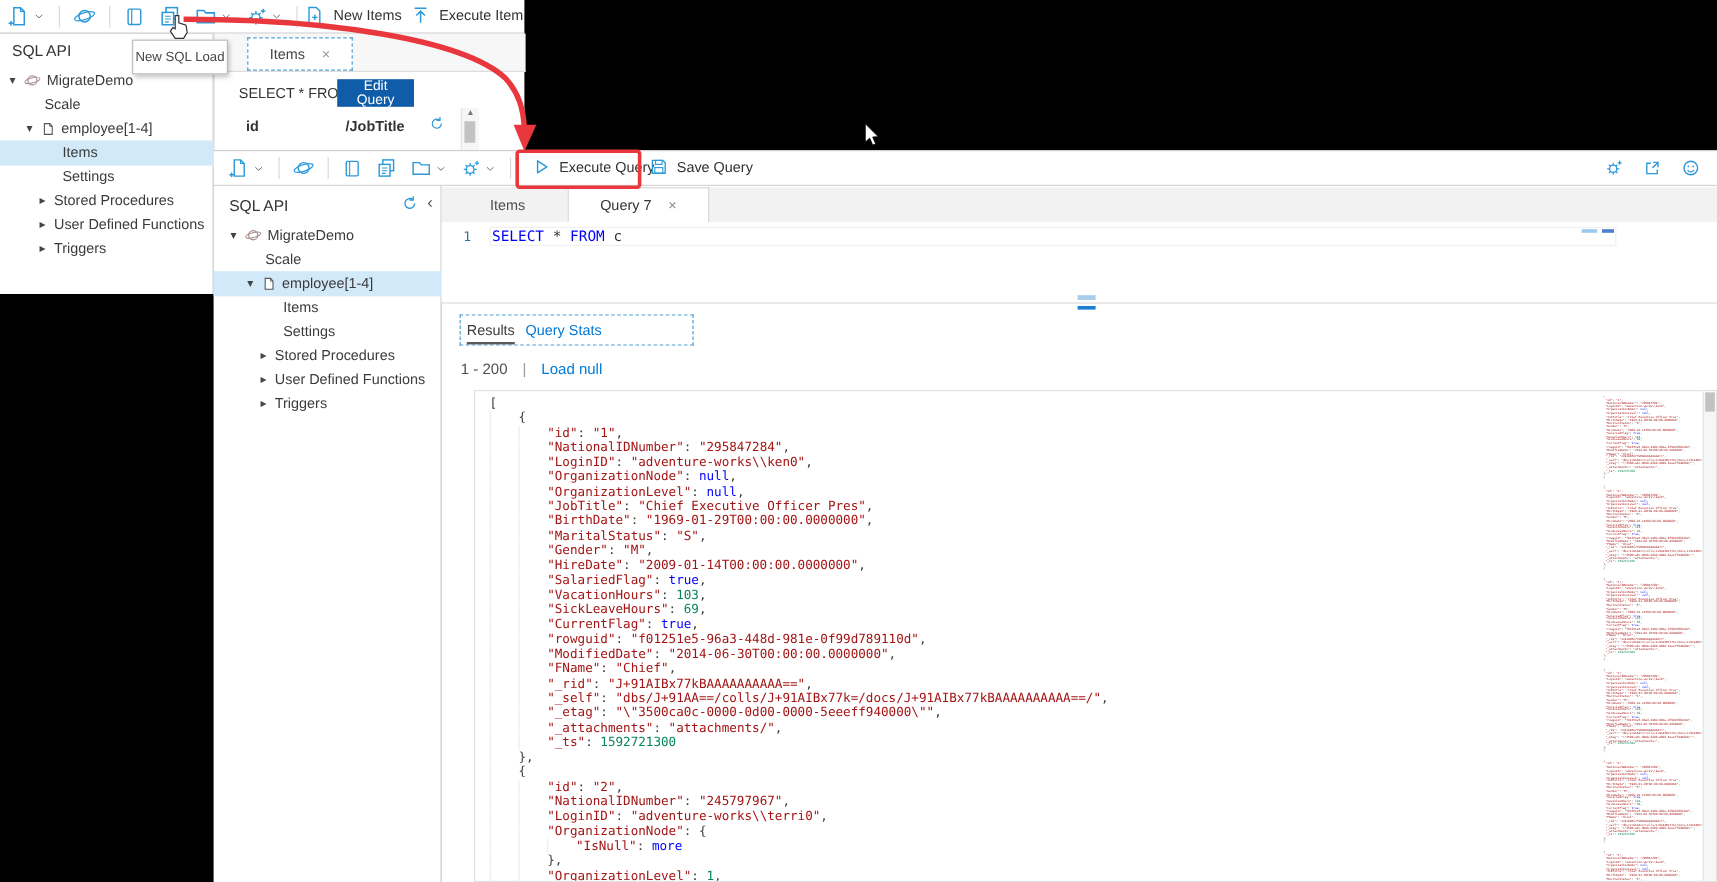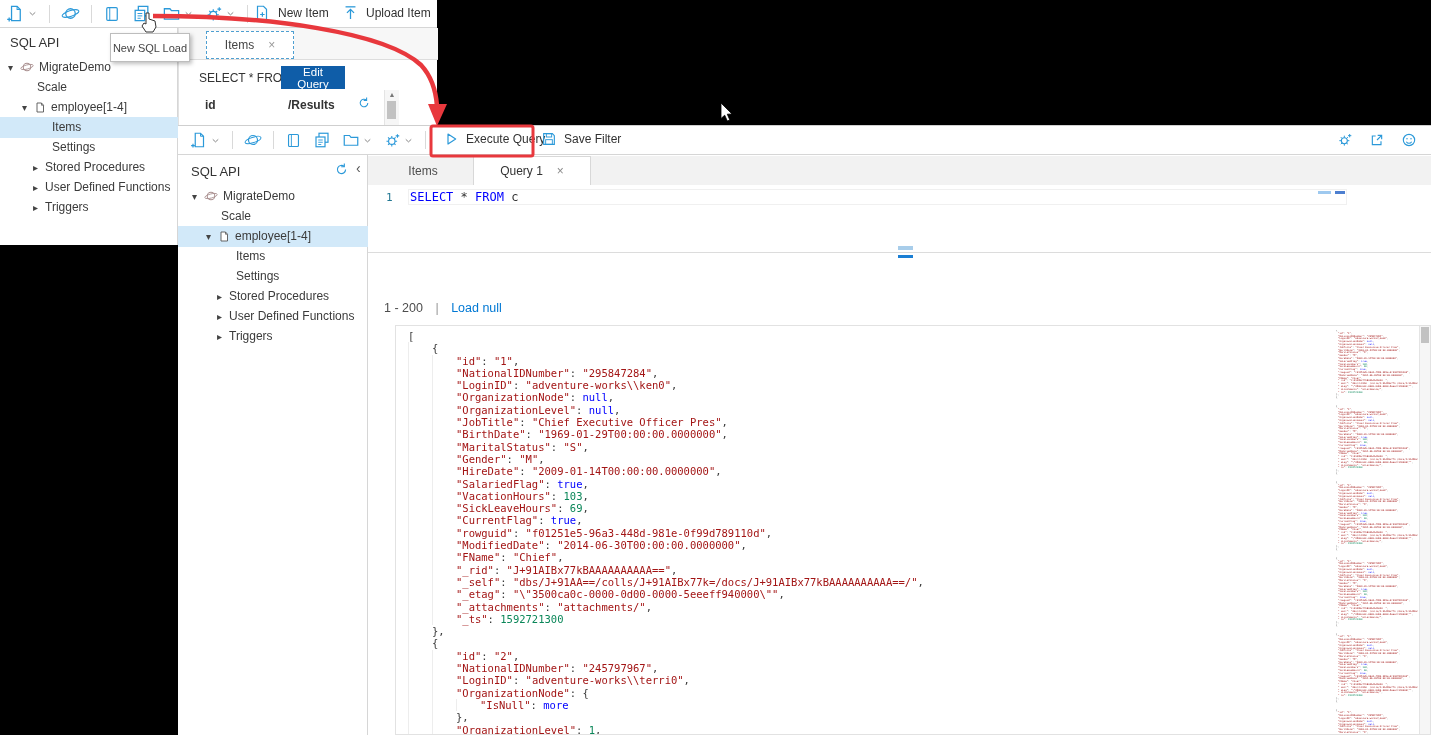--- a/index.html
+++ b/index.html
@@ -179,29 +179,29 @@
       </svg>
     </span>
   <span class="gap"></span>
     <span class="vdiv"></span>
   <div class="tb-group abs" style="left:253px;top:4px;">
     <span class="icn">
         <svg width="18" height="18" viewBox="0 0 24 24">
           <use href="#i-docplus"></use>
         </svg>
       </span>
-    <span class="tb-label">New Item</span>
+    <span class="tb-label">New Items</span>
   </div>
   <div class="tb-group abs" style="left:342px;top:4px;">
     <span class="icn">
         <svg width="17" height="17" viewBox="0 0 24 24">
           <use href="#i-upload"></use>
         </svg>
       </span>
-    <span class="tb-label">Upload Item</span>
+    <span class="tb-label">Execute Item</span>
   </div>
 </div>
 
 <div class="panel" style="left:0;top:28px;width:178px;height:217px;border-right:1px solid #d6d6d6;box-sizing:border-box;">
   <div class="abs side-title" style="left:10px;top:7px;">SQL API</div>
   <div class="sel-row" style="left:0;top:89px;width:178px;height:21px;"></div>
   <div class="tree-row" style="left:8px;top:29px;">
     <span class="tree-chev">▾</span>
     <span class="icn" style="margin-right:5px;">
         <svg width="14" height="14" viewBox="0 0 24 24">
@@ -248,21 +248,21 @@
 
 <div class="panel" style="left:178px;top:28px;width:259px;height:97px;border-left:1px solid #e2e2e2;box-sizing:border-box;">
   <div class="abs" style="left:0;top:0;width:259px;height:31px;background:#f7f7f7;border-bottom:1px solid #ddd;"></div>
   <div class="abs" style="left:27px;top:3px;width:86px;height:26px;background:#fff;border:1px dashed #4e9fd1;display:flex;align-items:center;justify-content:center;z-index:2;">
     <span style="font-size:12px;color:#444;">Items</span>
     <span class="close" style="margin-left:14px;color:#9a9a9a;">×</span>
   </div>
   <div class="abs" style="left:20px;top:43px;font-size:12px;color:#333;">SELECT * FROM c</div>
   <button class="btn-primary abs" style="left:102px;top:38px;width:64px;height:23px;">Edit Query</button>
   <div class="abs" style="left:26px;top:70px;font-weight:bold;font-size:12px;">id</div>
-  <div class="abs" style="left:109px;top:70px;font-weight:bold;font-size:12px;">/Results</div>
+  <div class="abs" style="left:109px;top:70px;font-weight:bold;font-size:12px;">/JobTitle</div>
   <span class="icn abs" style="left:178px;top:68px;">
       <svg width="14" height="14" viewBox="0 0 24 24">
         <use href="#i-refresh"></use>
       </svg>
     </span>
   <div class="abs scroll-track" style="left:205px;top:62px;width:14px;height:35px;">
     <div style="text-align:center;font-size:7px;color:#777;line-height:10px;">▲</div>
     <div class="scroll-thumb" style="margin:1px 2px;width:9px;height:18px;"></div>
   </div>
 </div>
@@ -331,21 +331,21 @@
         </svg>
       </span>
     <span class="tb-label">Execute Query</span>
   </div>
   <div class="tb-group abs" style="left:363px;top:5px;">
     <span class="icn">
         <svg width="16" height="16" viewBox="0 0 24 24">
           <use href="#i-save"></use>
         </svg>
       </span>
-    <span class="tb-label">Save Filter</span>
+    <span class="tb-label">Save Query</span>
   </div>
   <div class="tb-group abs" style="right:14px;top:6px;gap:16px;">
     <span class="icn">
         <svg width="16" height="16" viewBox="0 0 24 24">
           <use href="#i-gear"></use>
         </svg>
       </span>
     <span class="icn">
         <svg width="16" height="16" viewBox="0 0 24 24">
           <use href="#i-expand"></use>
@@ -409,39 +409,43 @@
   </div>
 </div>
 
 <div class="panel" style="left:368px;top:155px;width:1063px;height:580px;">
 
   <div class="tabbar" style="left:0;top:1px;width:1063px;height:29px;"></div>
   <div class="tab" style="left:5px;top:1px;width:100px;height:29px;">
     <span>Items</span>
   </div>
   <div class="tab active" style="left:105px;top:1px;width:118px;height:29px;box-sizing:border-box;">
-    <span>Query 1</span>
+    <span>Query 7</span>
     <span class="close">×</span>
   </div>
 
   <div class="abs" style="left:0;top:30px;width:1063px;height:67px;background:#fff;">
     <div class="abs" style="left:40px;top:4px;width:937px;height:14px;border:1px solid #f0f0f0;"></div>
     <div class="abs code" style="left:18px;top:6px;font-size:11px;color:#237893;">1</div>
     <div class="abs code" id="editor-line" style="left:42px;top:5px;font-size:12px;white-space:pre;"><span class="tk-kw" style="color: rgb(0, 0, 255);">SELECT</span><span class="" style="color: rgb(51, 51, 51);"> </span><span class="" style="color: rgb(51, 51, 51);">*</span><span class="" style="color: rgb(51, 51, 51);"> </span><span class="tk-kw" style="color: rgb(0, 0, 255);">FROM</span><span class="" style="color: rgb(51, 51, 51);"> c</span></div>
     <div class="abs" style="left:950px;top:6px;width:40px;height:6px;">
       <span class="abs" style="left:0;top:0;width:13px;height:3px;background:#9ec9ef;"></span>
       <span class="abs" style="left:17px;top:0;width:10px;height:3px;background:#4d7fd0;"></span>
     </div>
   </div>
 
   <div class="abs" style="left:0;top:97px;width:1063px;height:1px;background:#dcdcdc;">
     <span class="abs" style="left:530px;top:-6px;width:15px;height:4px;background:#a8cdea;"></span>
     <span class="abs" style="left:530px;top:3px;width:15px;height:3px;background:#1b7fd4;"></span>
   </div>
 
+  <div class="abs" style="left:15px;top:107px;width:195px;height:26px;border:1px dashed #4e9fd1;box-sizing:border-box;">
+    <span class="abs" style="left:5px;top:5px;color:#3b3b3b;border-bottom:2px solid #5a5a5a;padding-bottom:3px;"><span>Results</span></span>
+    <span class="abs link" style="left:54px;top:5px;"><span>Query Stats</span></span>
+  </div>
   <div class="abs" style="left:16px;top:146px;font-size:12.5px;color:#4d4d4d;">
     <span>1 - 200</span>
     <span style="margin:0 9px;color:#999;">|</span>
     <span class="link">Load null</span>
   </div>
 
   <div class="abs" style="left:27px;top:170px;width:1036px;height:410px;background:#fff;border:1px solid #e2e2e2;box-sizing:border-box;overflow:hidden;">
     <div id="code-lines" class="abs" style="left:12px;top:4px;color:#333;">
         <div class="cl"><span class="tk-pun">[</span></div>
         <div class="cl"><span class="ig" style="width: 23px;"></span><span class="tk-pun">{</span></div>

